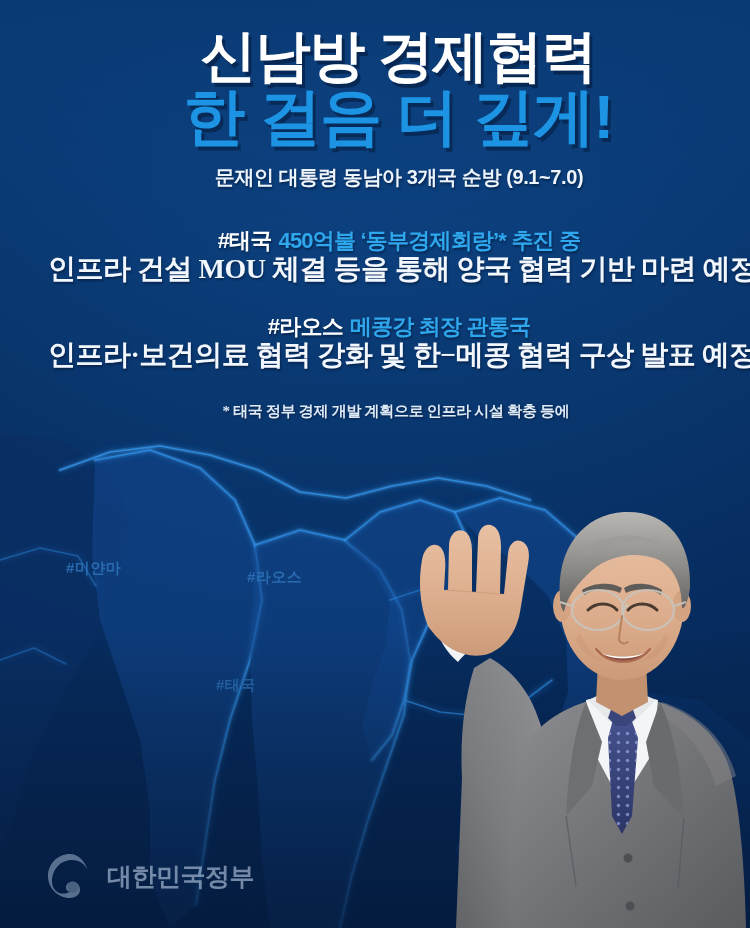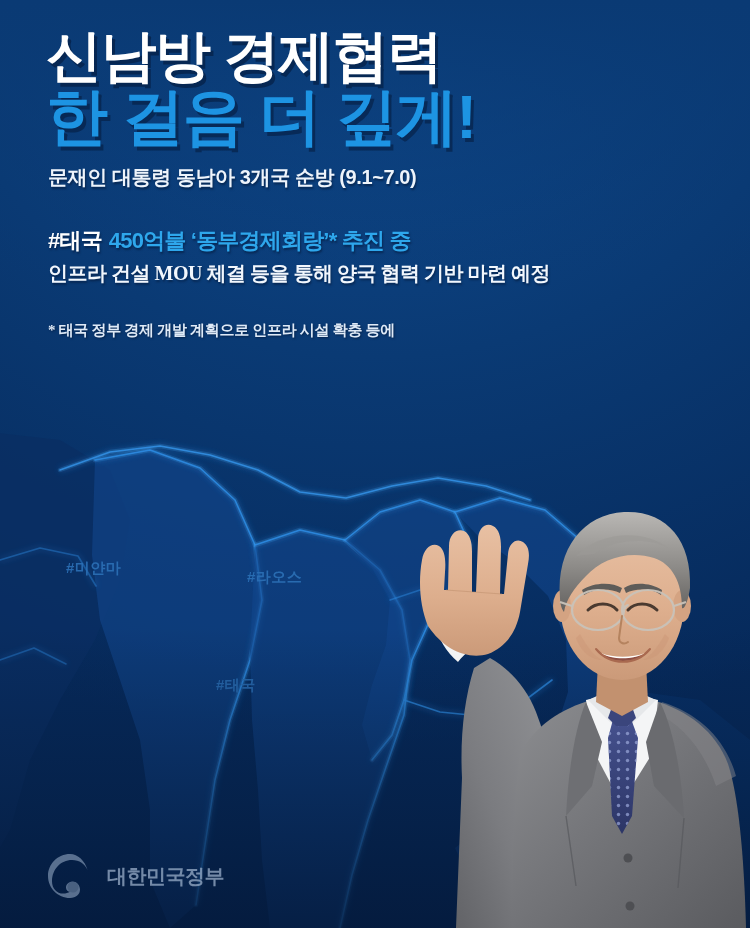--- a/index.html
+++ b/index.html
@@ -62,21 +62,21 @@
   .map-label.thai    { left:216px; top:676px; }
 
   
   .vignette {
     position:absolute; left:0; right:0; bottom:0; height:300px;
     background:linear-gradient(to bottom, rgba(6,32,70,0) 0%, rgba(5,28,62,.55) 60%, rgba(4,24,56,.8) 100%);
     pointer-events:none;
   }
 
   
-  .content { position:absolute; left:0; top:0; width:750px; z-index:6; }
+  .content { position:absolute; left:0; top:0; width:750px; z-index:6;text-align:center; }
 
   .title-block { padding:26px 0 0 46px; }
 
   .title-line1 {
     font-family:"Liberation Sans", sans-serif;
     font-weight:700;
     font-size:56px;
     line-height:60px;
     color:#ffffff;
     letter-spacing:-1.5px;
@@ -116,24 +116,23 @@
     font-size:22px;
     letter-spacing:-.8px;
     line-height:28px;
     white-space:nowrap;
     text-shadow:1px 2px 2px rgba(3,20,48,.5);
   }
   .tag    { color:#ffffff; }
   .detail { color:#2ea7ec; margin-left:7px;margin-top:42px; }
 
   .bullet-body {
-    margin-top:5px;
     font-family:"Liberation Serif", serif;
     font-weight:700;
-    font-size:20px;
+    font-size:28px;
     line-height:27px;
     color:#f2f7fd;
     letter-spacing:-.5px;
     white-space:nowrap;
     text-shadow:1px 2px 2px rgba(3,20,48,.5);
   }
 
   .footnote {
     margin:2px 6px 0 48px;
     font-family:Liberation Serif, serif;
@@ -150,21 +149,21 @@
   .footer {
     position:absolute;
     left:46px; bottom:28px;
     display:flex; align-items:center; gap:13px;
     z-index:7;
   }
   .taeguk { width:48px; height:48px; opacity:.55; flex:0 0 auto; }
   .gov-name {
     font-family:"Liberation Sans", sans-serif;
     font-weight:700;
-    font-size:20px;
+    font-size:25px;
     color:#9fb3cd;
     opacity:.72;
     letter-spacing:-.5px;
     white-space:nowrap;
   }
 
   
   .portrait {
     position:absolute;
     left:416px; top:486px;
@@ -350,20 +349,26 @@
     <div class="bullets">
 
       <div class="bullet">
         <div class="bullet-head">
           <span class="tag">#태국</span><span class="detail">450억불 ‘동부경제회랑’* 추진 중</span>
         </div>
         <div class="bullet-body">인프라 건설 MOU 체결 등을 통해 양국 협력 기반 마련 예정</div>
       </div>
 
 
+      <div class="bullet">
+        <div class="bullet-head">
+          <span class="tag">#라오스</span><span class="detail">메콩강 최장 관통국</span>
+        </div>
+        <div class="bullet-body">인프라·보건의료 협력 강화 및 한−메콩 협력 구상 발표 예정</div>
+      </div>
 
     </div>
 
     <div class="footnote">
       <span>* 태국 정부 경제 개발 계획으로 인프라 시설 확충 등에</span>
     </div>
 
   </div>
 
   <div class="footer">

